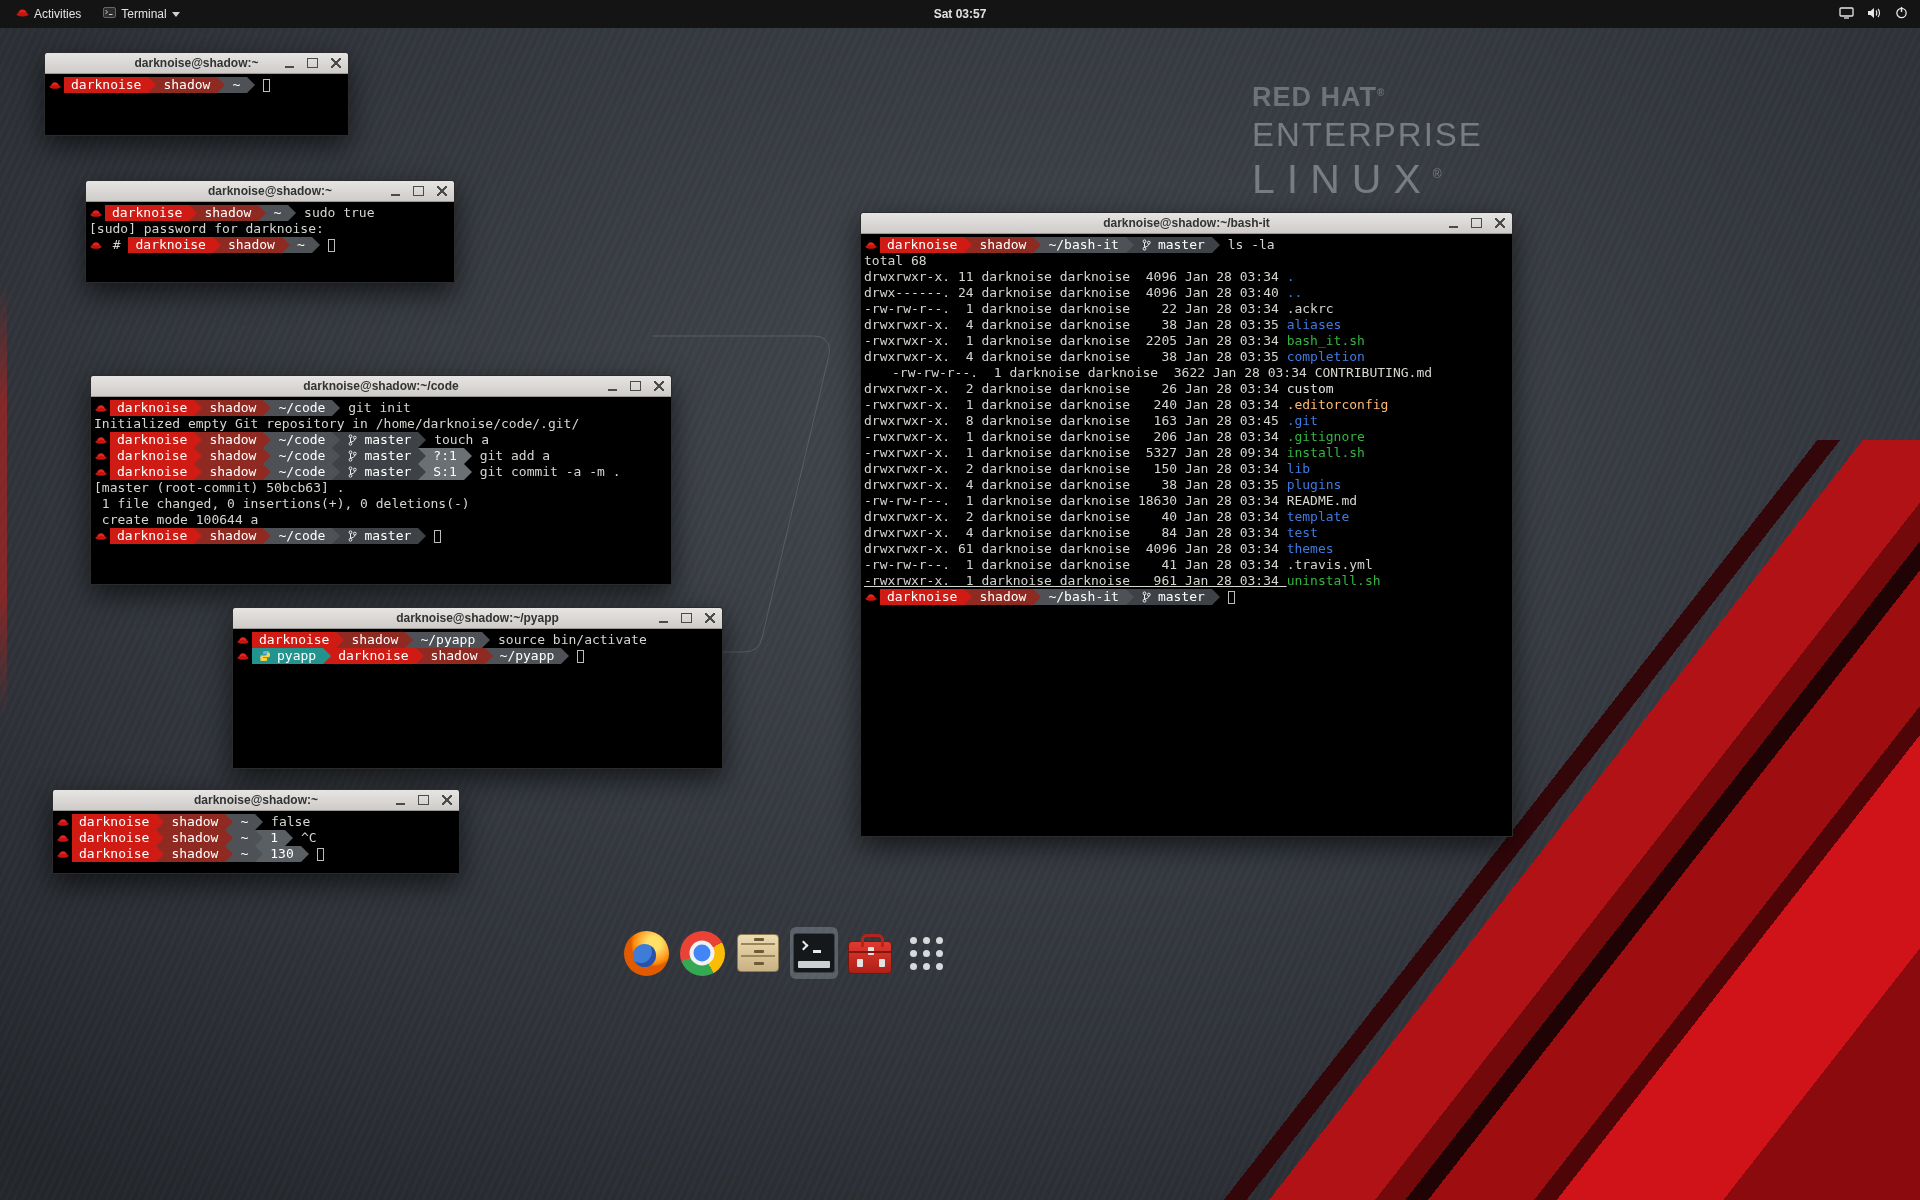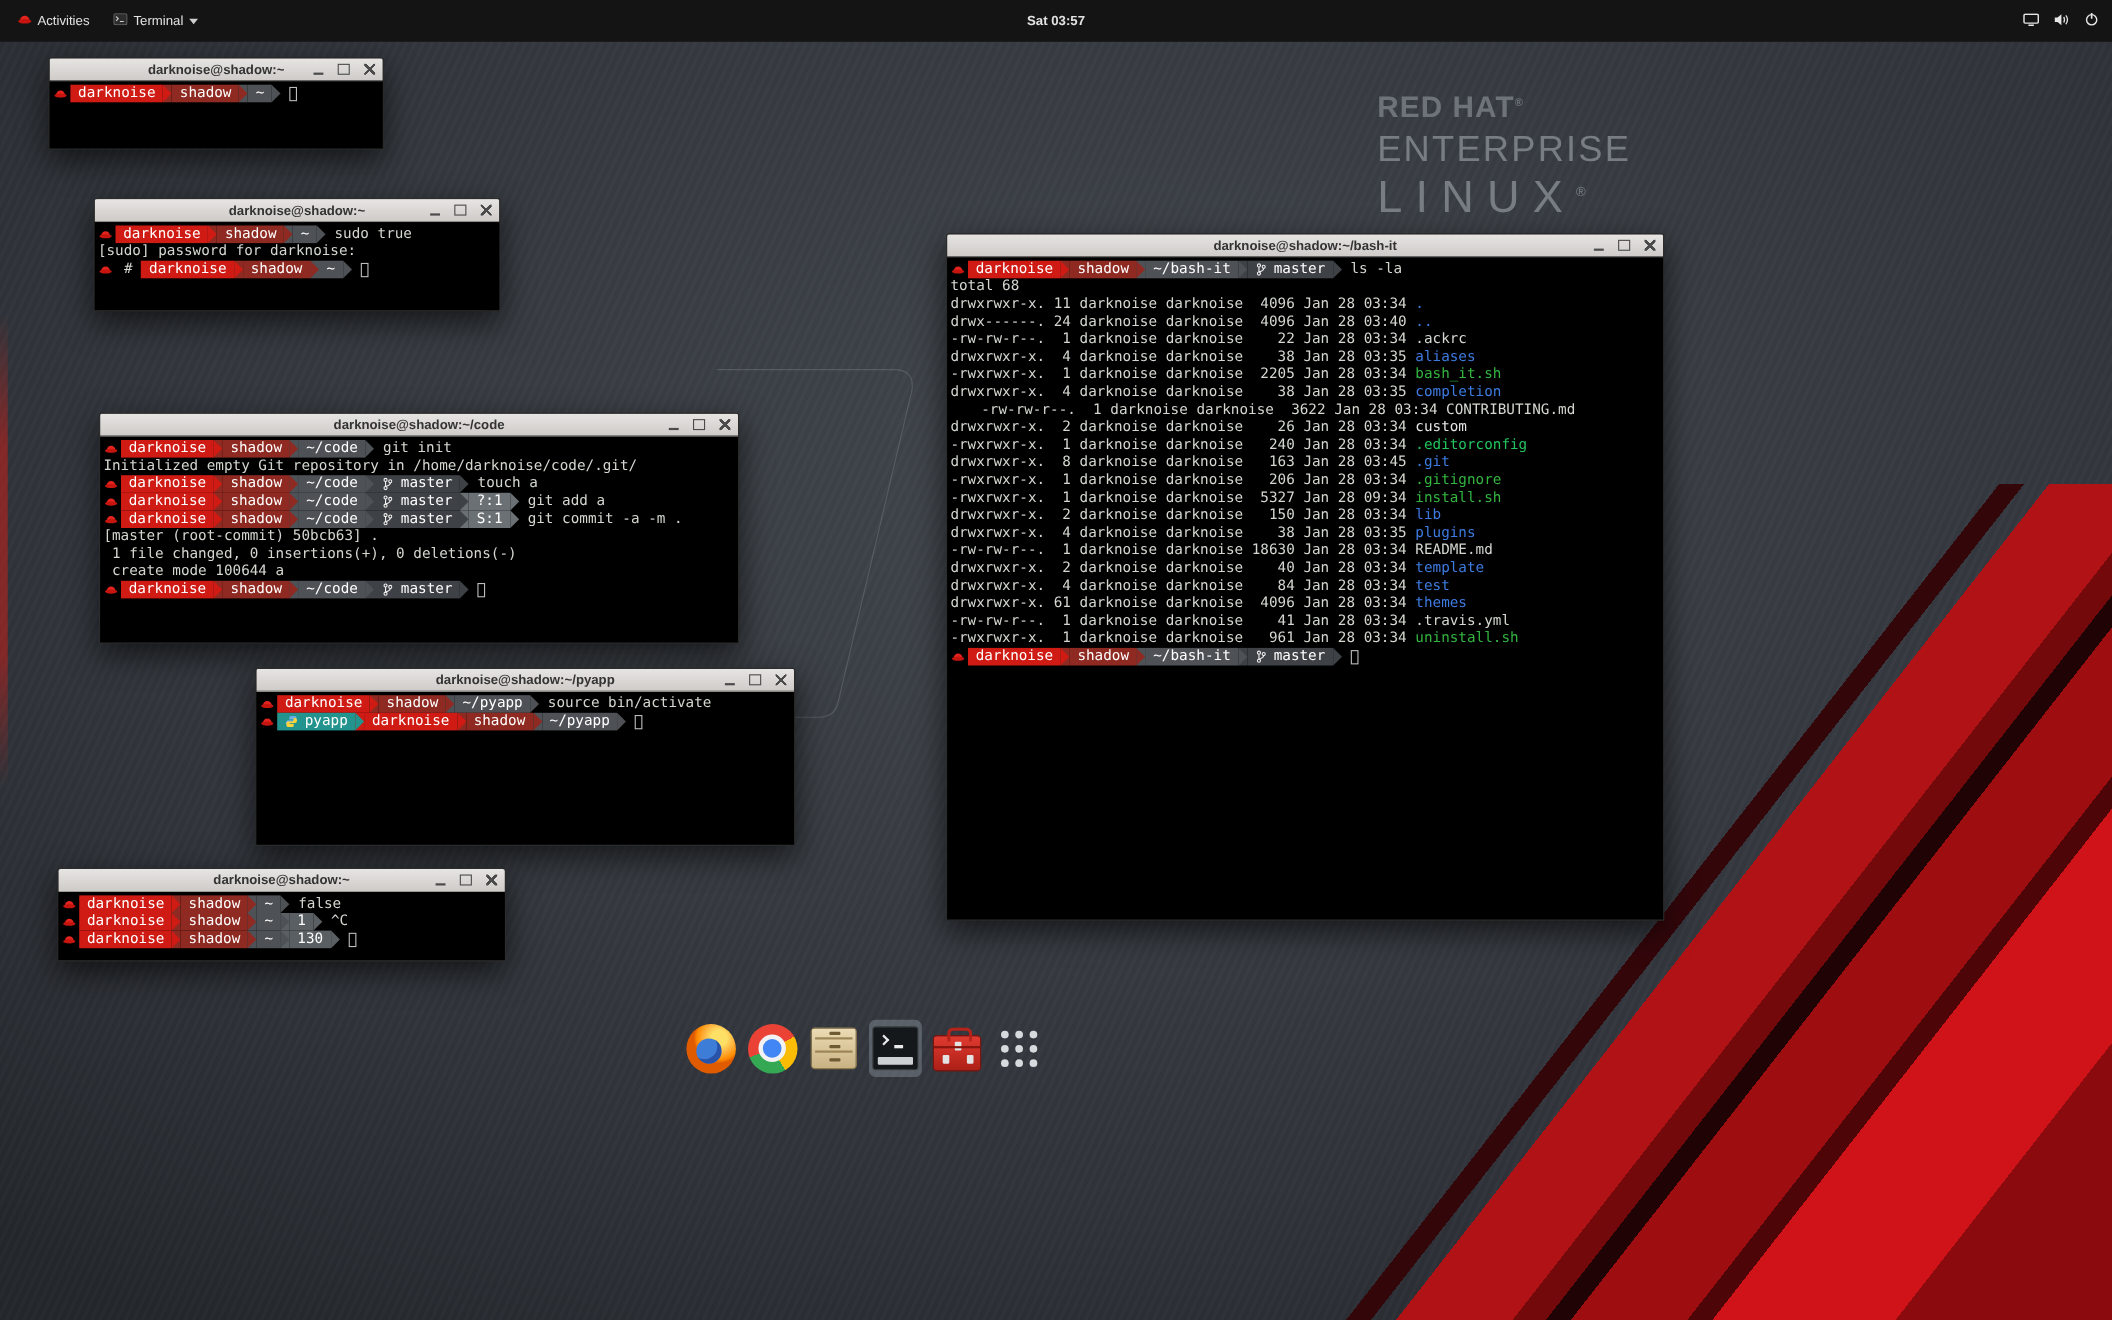--- a/index.html
+++ b/index.html
@@ -19,21 +19,21 @@
       #33060a 54% 55.5%,
       transparent 55.5% 57%,
       #b01216 57% 64%,
       #74090c 64% 66%,
       #1f0305 66% 67.5%,
       #9e0d10 67.5% 74.5%,
       #4d0508 74.5% 76%,
       #d01318 76% 87%,
       #8a0a0e 87% 100%); }
   
-  .topbar { position:absolute; left:0; top:0; right:0; height:38px; background:#141414;
+  .topbar { position:absolute; left:0; top:0; right:0; height:28px; background:#141414;
     display:flex; align-items:center; color:#e2e2e2; font-size:12px; z-index:50; }
   .tb-left { display:flex; align-items:center; gap:6px; padding-left:8px; }
   .tb-item { display:flex; align-items:center; gap:5px; padding:0 8px; height:20px; cursor:default; }
   .tb-center { position:absolute; left:0; right:0; text-align:center; font-weight:bold; pointer-events:none; }
   .tb-right { margin-left:auto; display:flex; align-items:center; gap:13px; padding-right:12px; }
   .caret-down { width:0; height:0; border-left:4px solid transparent; border-right:4px solid transparent; border-top:5px solid #cfcfcf; }
   
   .brand { position:absolute; left:1252px; top:82px; color:#71777d; }
   .brand .l1 { font-size:27px; font-weight:bold; letter-spacing:1px; color:#6d7378; }
   .brand sup { font-size:10px; }
@@ -531,21 +531,21 @@
       <div class="tline">
         <span class="ttext" style="color: rgb(211, 215, 207); margin-left: 28px;">-rw-rw-r--.  1 darknoise darknoise  3622 Jan 28 03:34 </span>
         <span class="ttext" style="color: rgb(211, 215, 207);">CONTRIBUTING.md</span>
       </div>
       <div class="tline">
         <span class="ttext" style="color: rgb(211, 215, 207);">drwxrwxr-x.  2 darknoise darknoise    26 Jan 28 03:34 </span>
         <span class="ttext" style="color: #e5e5e5;">custom</span>
       </div>
       <div class="tline">
         <span class="ttext" style="color: rgb(211, 215, 207);">-rwxrwxr-x.  1 darknoise darknoise   240 Jan 28 03:34 </span>
-        <span class="ttext" style="color: #22c55e;">.editorconfig</span>
+        <span class="ttext" style="color: #fdba74;">.editorconfig</span>
       </div>
       <div class="tline">
         <span class="ttext" style="color: rgb(211, 215, 207);">drwxrwxr-x.  8 darknoise darknoise   163 Jan 28 03:45 </span>
         <span class="ttext" style="color: rgb(62, 123, 224);">.git</span>
       </div>
       <div class="tline">
         <span class="ttext" style="color: rgb(211, 215, 207);">-rwxrwxr-x.  1 darknoise darknoise   206 Jan 28 03:34 </span>
         <span class="ttext" style="color: rgb(51, 181, 64);">.gitignore</span>
       </div>
       <div class="tline">
@@ -574,21 +574,21 @@
       </div>
       <div class="tline">
         <span class="ttext" style="color: rgb(211, 215, 207);">drwxrwxr-x. 61 darknoise darknoise  4096 Jan 28 03:34 </span>
         <span class="ttext" style="color: rgb(62, 123, 224);">themes</span>
       </div>
       <div class="tline">
         <span class="ttext" style="color: rgb(211, 215, 207);">-rw-rw-r--.  1 darknoise darknoise    41 Jan 28 03:34 </span>
         <span class="ttext" style="color: rgb(211, 215, 207);">.travis.yml</span>
       </div>
       <div class="tline">
-        <span class="ttext" style="color: rgb(211, 215, 207);">-rwxrwxr-x.  1 darknoise darknoise   961 Jan 28 03:34 </span>
+        <span class="ttext" style="color: rgb(211, 215, 207); text-decoration: underline;">-rwxrwxr-x.  1 darknoise darknoise   961 Jan 28 03:34 </span>
         <span class="ttext" style="color: rgb(51, 181, 64);">uninstall.sh</span>
       </div>
       <div class="tline">
         <span class="picon">
           <svg width="12" height="9" viewBox="0 0 12 9">
             <path d="M2 5.2C2 3 3.8 1.2 6 1.2S10 3 10 5.2z" fill="#e3231e"></path>
             <ellipse cx="6" cy="5.8" rx="5.6" ry="1.9" fill="#c6150f"></ellipse>
           </svg>
         </span>
         <span class="seg" style="background: rgb(207, 27, 20);"><span>darknoise</span></span>

